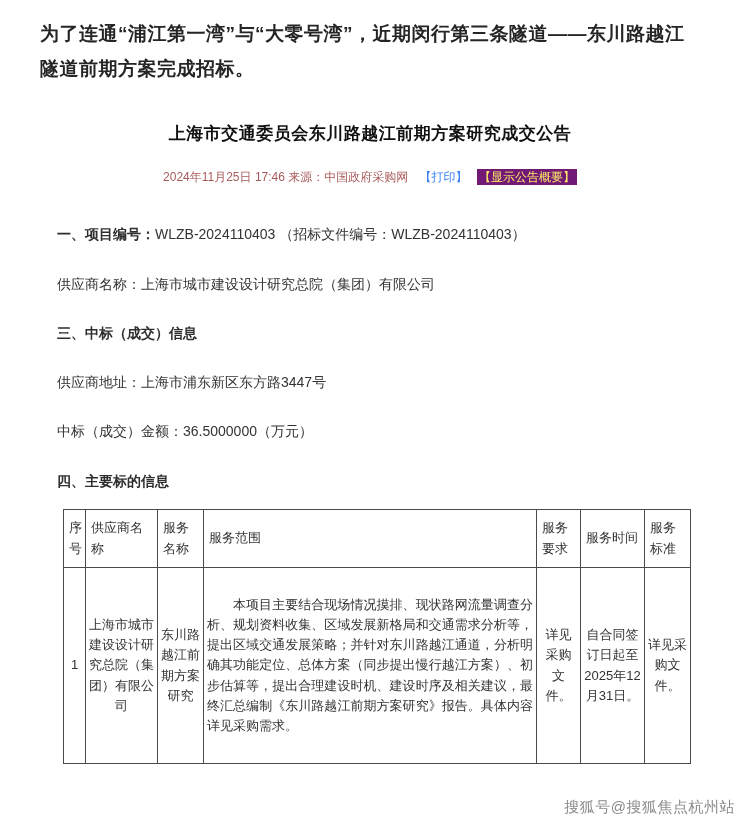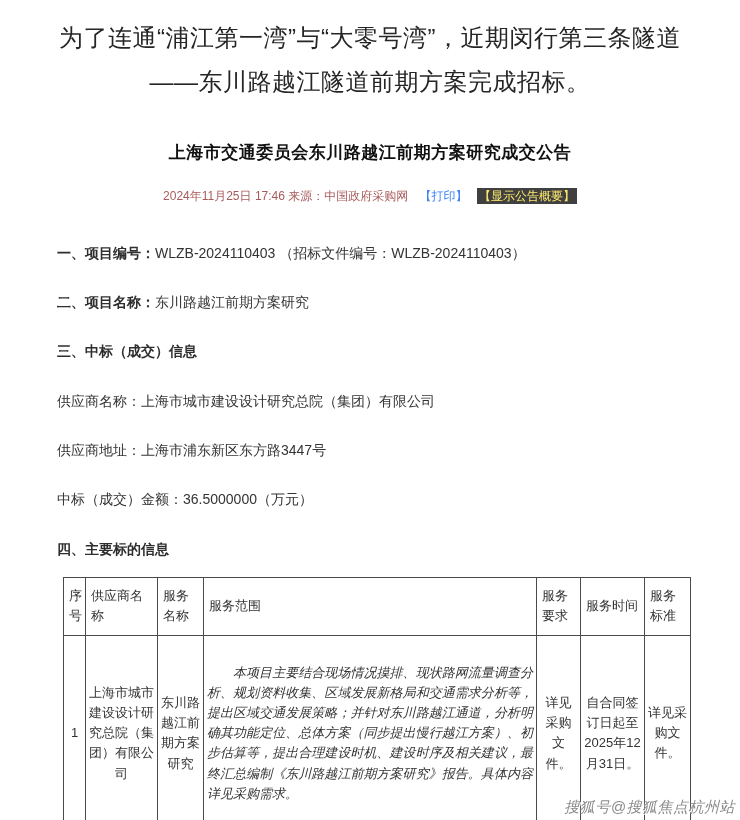--- a/index.html
+++ b/index.html
@@ -7,26 +7,25 @@
   body {
     width: 740px;
     height: 820px;
     position: relative;
     overflow: hidden;
     font-family: "Liberation Sans", sans-serif;
     color: #333;
   }
   .intro {
     margin: 16px 40px 0 40px;
-    font-size: 24px;
-    font-weight: 400;
+    font-size: 19px;
+    font-weight: 700;
     color: #252525;
     line-height: 1.85;
     letter-spacing: 0.5px;
-    text-align: center;
   }
   .announce-title {
     margin: 36px 70px 0 70px;
     text-align: center;
     font-size: 17px;
     font-weight: 700;
     color: #111;
     letter-spacing: 0.5px;
   }
   .meta {
@@ -38,21 +37,21 @@
   }
   .meta span { vertical-align: middle; }
   .meta-datetime { }
   .meta-source { margin-right: 8px; font-family: Liberation Mono, monospace; }
   .meta-print {
     color: #3b82f6;
     margin-right: 6px;
     cursor: pointer;
   }
   .meta-summary {
-    background: #404040;
+    background: #701a75;
     color: #ffe96b;
     padding: 1px 2px;
     cursor: pointer;
   }
   .fields { margin: 38px 57px 0 57px; }
   .field {
     font-size: 14px;
     color: #333;
     margin-bottom: 29px;
     line-height: 1.45;
@@ -82,31 +81,29 @@
     padding-left: 5px;
   }
   table.bid tbody tr.data-row { height: 196px; }
   td.c { text-align: center; }
   td.scope {
     text-align: justify;
     text-indent: 2em;
     padding: 8px 12px;
     line-height: 1.8;
     vertical-align: top;
-    font-style: italic;
   }
   .watermark {
     position: absolute;
     right: 5px;
     bottom: 3px;
     font-size: 15px;
     color: #8a8a8a;
     text-shadow: 0 0 2px #ffffff, 1px 1px 0 #ffffff;
     letter-spacing: 0.5px;
-    font-style: italic;
   }
 </style>
 </head>
 <body>
 
 <p class="intro">为了连通“浦江第一湾”与“大零号湾”，近期闵行第三条隧道——东川路越江隧道前期方案完成招标。</p>
 
 <h1 class="announce-title">上海市交通委员会东川路越江前期方案研究成交公告</h1>
 
 <div class="meta">
@@ -114,27 +111,24 @@
   <span class="meta-source">来源：中国政府采购网</span>
   <span class="meta-print">【打印】</span>
   <span class="meta-summary">【显示公告概要】</span>
 </div>
 
 <div class="fields">
   <p class="field">
     <span class="lbl">一、项目编号：</span><span class="val">WLZB-2024110403 （招标文件编号：WLZB-2024110403）</span>
   </p>
   <p class="field">
-    <span class="lbl">二、项目名称：</span><span class="val">东川路越江前期方案研究</span>
+    <span class="lbl"></span><span class="val">供应商名称：上海市城市建设设计研究总院（集团）有限公司</span>
   </p>
   <p class="field">
     <span class="lbl">三、中标（成交）信息</span><span class="val"></span>
-  </p>
-  <p class="field">
-    <span class="lbl"></span><span class="val">供应商名称：上海市城市建设设计研究总院（集团）有限公司</span>
   </p>
   <p class="field">
     <span class="lbl"></span><span class="val">供应商地址：上海市浦东新区东方路3447号</span>
   </p>
   <p class="field">
     <span class="lbl"></span><span class="val">中标（成交）金额：36.5000000（万元）</span>
   </p>
   <p class="field">
     <span class="lbl">四、主要标的信息</span><span class="val"></span>
   </p>

